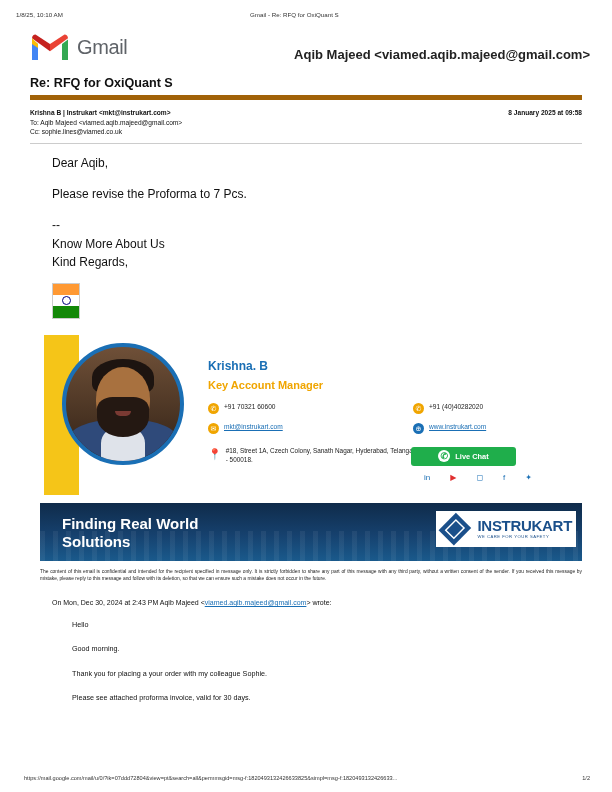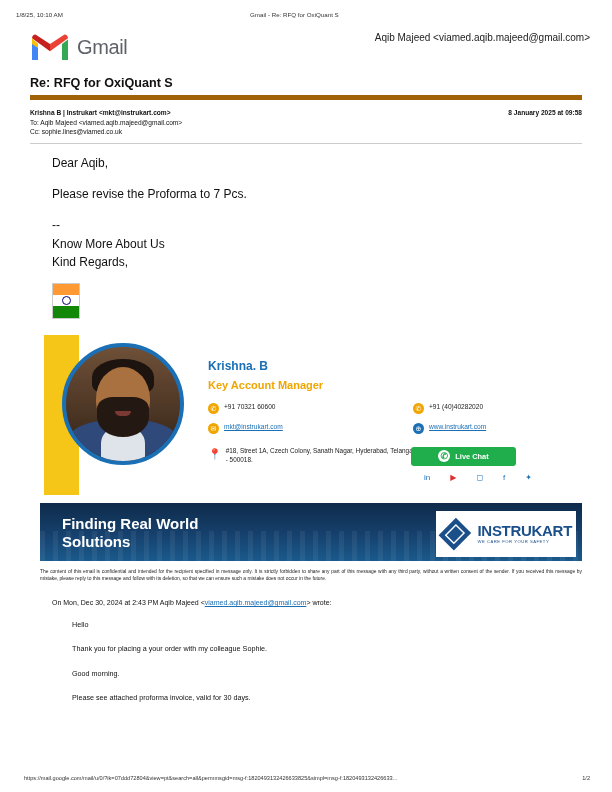--- a/index.html
+++ b/index.html
@@ -34,42 +34,43 @@
   }
   .print-header .ph-center {
     flex: 1;
     text-align: center;
   }
 
   
   .gmail-row {
     display: flex;
     justify-content: space-between;
-    align-items: flex-start;
+    align-items: flex-end;
     padding: 14px 22px 0 30px;
   }
   .gmail-logo {
     display: flex;
     align-items: center;
     gap: 7px;
   }
   .gmail-m {
     width: 40px;
     height: 30px;
     position: relative;
   }
   .gmail-word {
     font-size: 20px;
     color: #5f6368;
     letter-spacing: -0.4px;
     font-family: "Liberation Sans", sans-serif;
   }
   .account-line {
-    font-size: 10px;
+    font-size: 13px;
     color: #222;
+    font-weight: bold;
   }
 
   
   .subject-wrap {
     margin: 14px 30px 0 30px;
     border-bottom: 5px solid #a16207;
     padding-bottom: 5px;
   }
   .subject {
     font-size: 12.6px;
@@ -306,21 +307,21 @@
     position: absolute;
     left: 22px; top: 12px;
     color: #fff;
     font-size: 15px;
     font-weight: bold;
     line-height: 1.25;
   }
   .banner-logo {
     position: absolute;
     right: 6px; top: 8px;
-    width: 140px; height: 46px;
+    width: 140px; height: 36px;
     background: #ffffff;
     display: flex;
     align-items: center;
     gap: 8px;
     padding: 0 4px;
   }
   .bl-mark {
     width: 36px; height: 34px;
     background: #1a4f8a;
     transform: rotate(45deg) scale(0.72);
@@ -510,22 +511,22 @@
     </div>
   </div>
 
   <div class="disclaimer">The content of this email is confidential and intended for the recipient specified in message only. It is strictly forbidden to share any part of this message with any third party, without a written consent of the sender. If you received this message by mistake, please reply to this message and follow with its deletion, so that we can ensure such a mistake does not occur in the future.</div>
 
   <div class="quoted-head">
     <span>On Mon, Dec 30, 2024 at 2:43 PM Aqib Majeed &lt;</span><span class="link-blue">viamed.aqib.majeed@gmail.com</span><span>&gt; wrote:</span>
   </div>
   <div class="quoted-body">
     <p>Hello</p>
+    <p>Good morning.</p>
     <p>Thank you for placing a your order with my colleague Sophie.</p>
-    <p>Good morning.</p>
     <p>Please see attached proforma invoice, valid for 30 days.</p>
   </div>
 
   <div class="print-footer">
     <div>https://mail.google.com/mail/u/0/?ik=07ddd72804&amp;view=pt&amp;search=all&amp;permmsgid=msg-f:1820493132426633825&amp;simpl=msg-f:1820493132426633...</div>
     <div>1/2</div>
   </div>
 
 </div>
 

